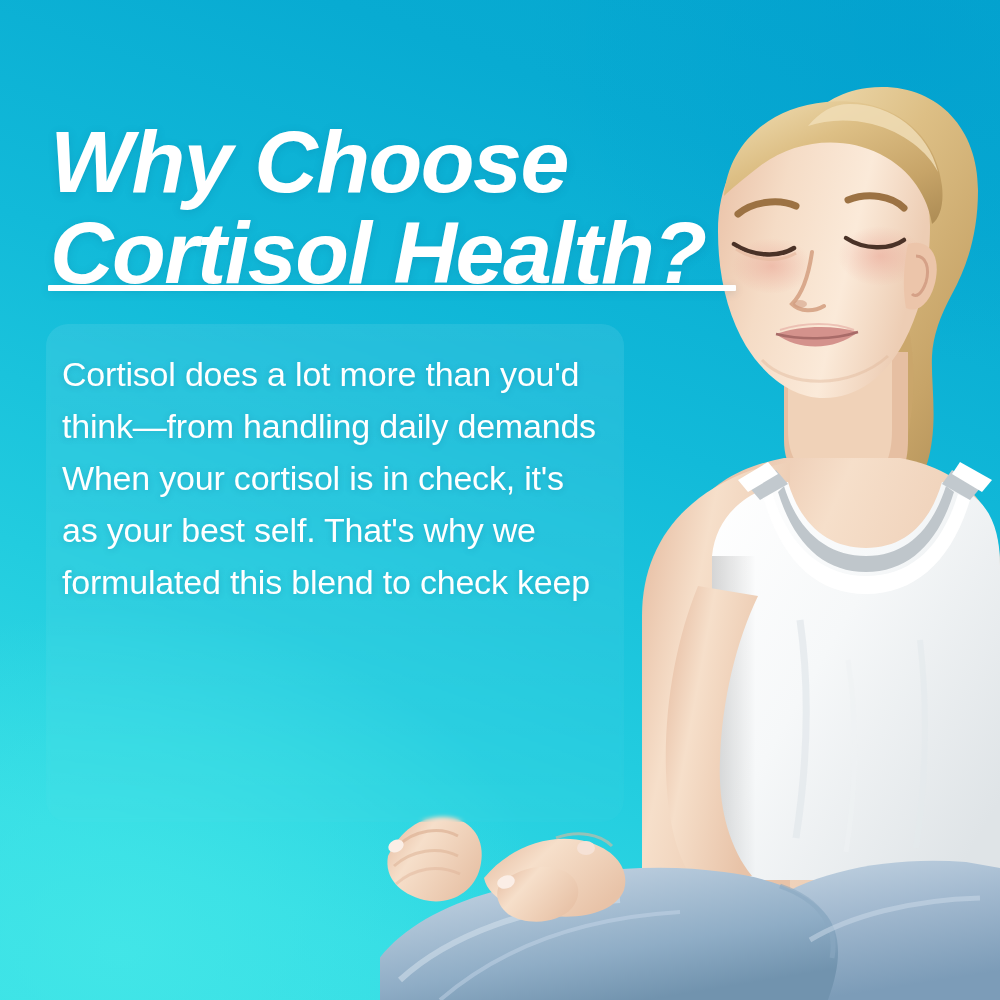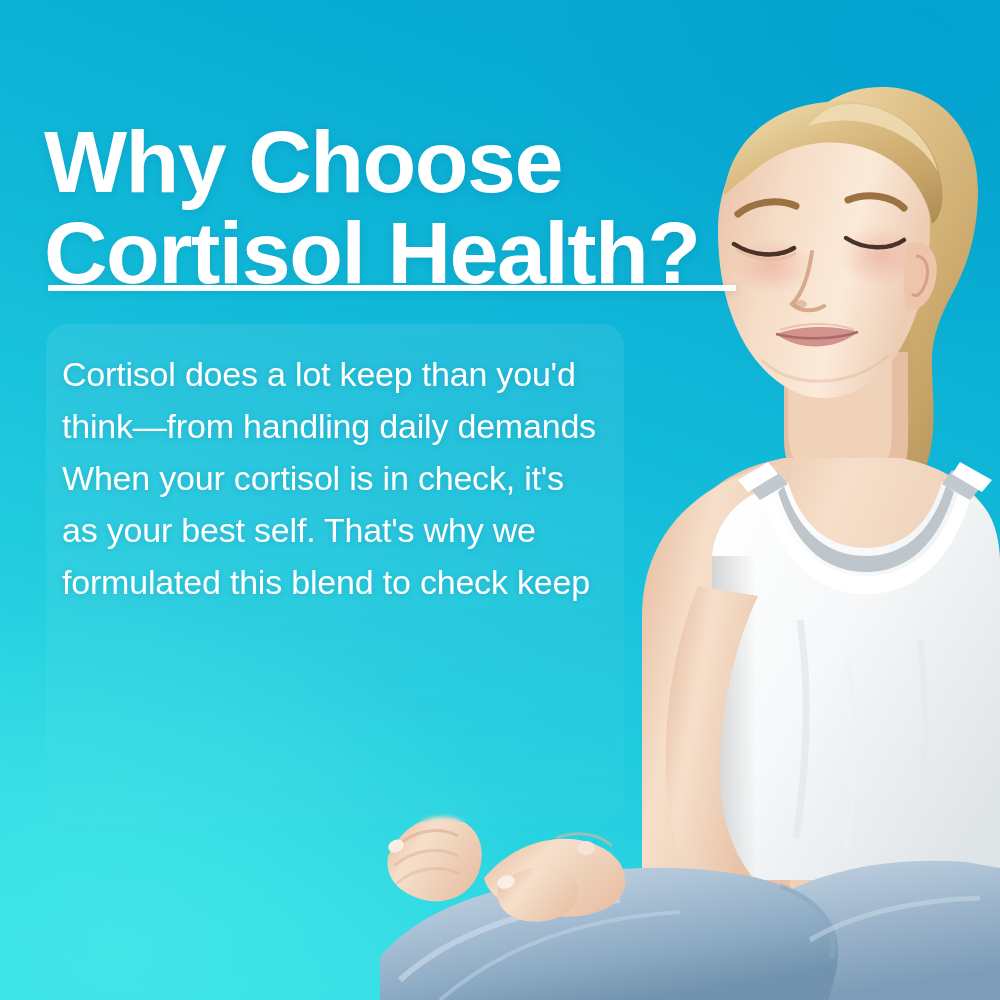--- a/index.html
+++ b/index.html
@@ -44,29 +44,30 @@
     top: 0;
     width: 620px;
     height: 1000px;
     overflow: hidden;
   }
   .photo svg { display: block; }
 
   
   .heading {
     position: absolute;
-    left: 44px;
+    left: 50px;
     top: 58px;
     width: 740px;
     color: #ffffff;
     font-size: 88px;
     font-weight: bold;
     line-height: 1.03;
     letter-spacing: -1.5px;
     text-shadow: 0 2px 10px rgba(0,90,125,0.18);
+    font-style: italic;
   }
   .heading .ln { display: block; white-space: nowrap; }
 
   
   .divider {
     position: absolute;
     left: 48px;
     top: 285px;
     width: 688px;
     height: 6px;
@@ -264,20 +265,20 @@
 
   <h1 class="heading">
     <span class="ln">Why Choose</span>
     <span class="ln">Cortisol Health?</span>
   </h1>
 
   <div class="divider"></div>
 
   <div class="panel"></div>
   <div class="body-copy">
-    <span class="ln">Cortisol does a lot keep than you'd</span>
+    <span class="ln">Cortisol does a lot more than you'd</span>
     <span class="ln">think—from handling daily demands</span>
     <span class="ln">When your cortisol is in check, it's</span>
     <span class="ln">as your best self. That's why we</span>
     <span class="ln">formulated this blend to check keep</span>
   </div>
 
 </div>
 
 </body></html>

